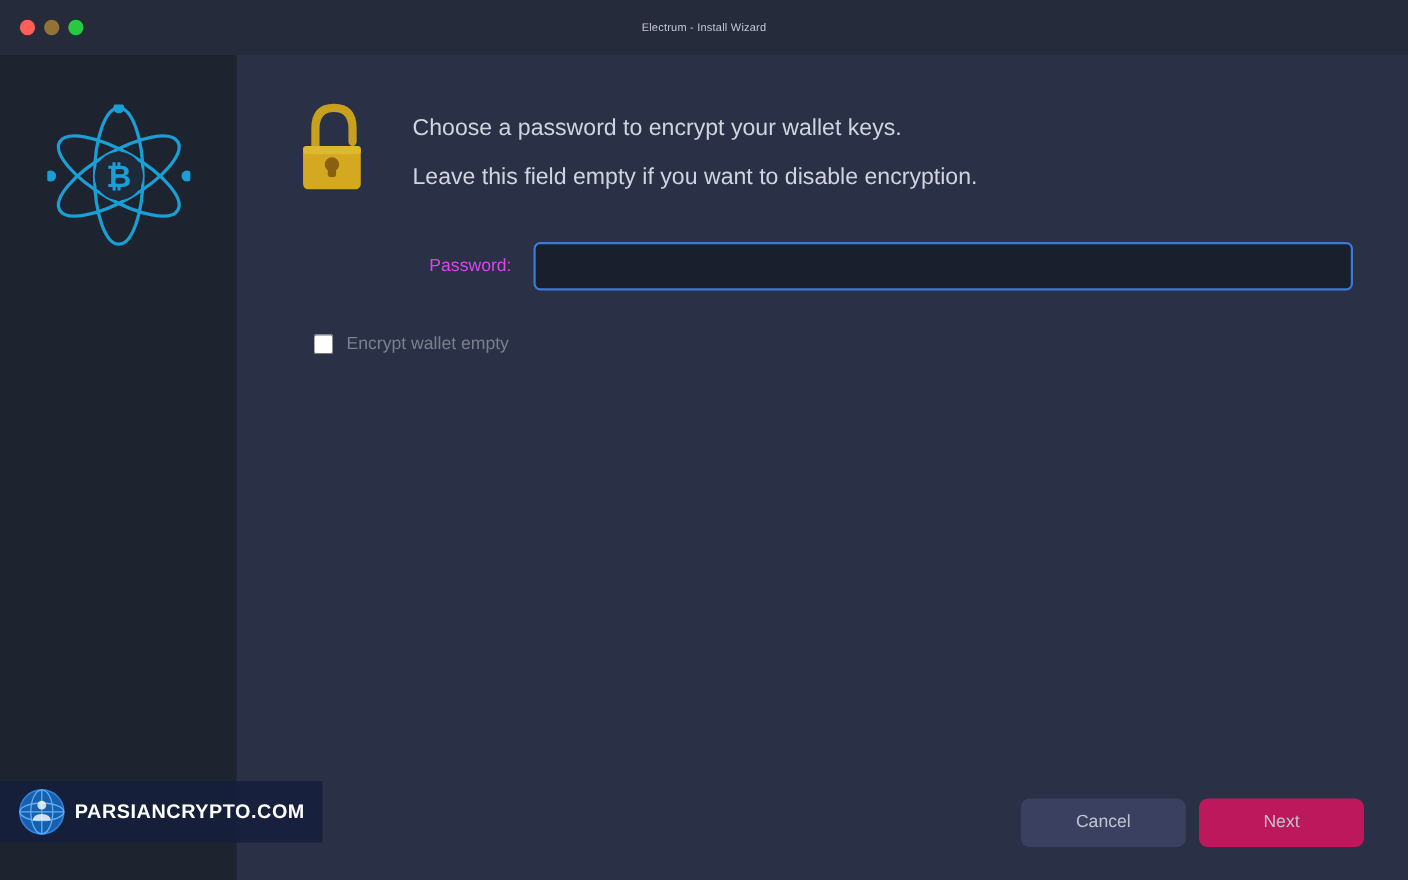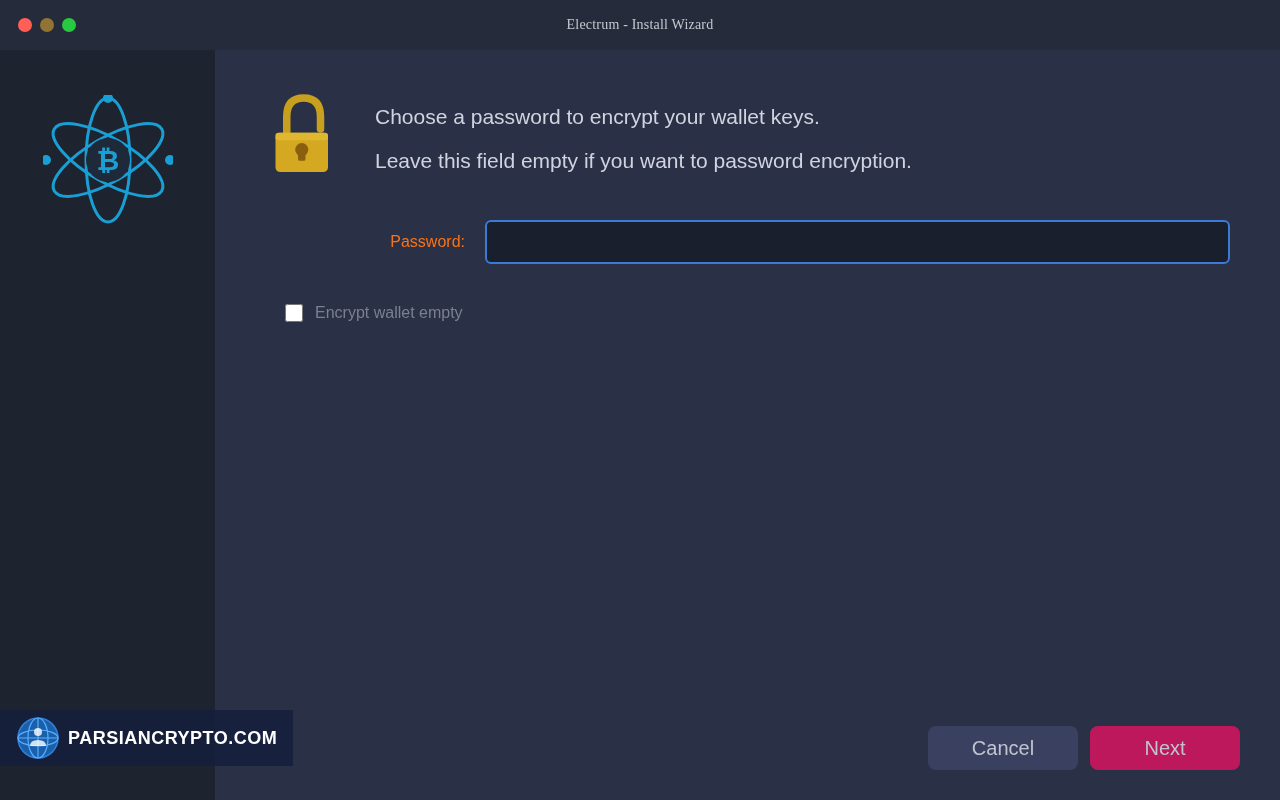--- a/index.html
+++ b/index.html
@@ -39,24 +39,23 @@
       border-radius: 50%;
       cursor: pointer;
     }
 
     .traffic-close { background: #ff5f57; }
     .traffic-minimize { background: #febc2e; opacity: 0.5; }
     .traffic-maximize { background: #28c840; }
 
     .title-bar-title {
       color: #c5c8d0;
-      font-size: 14px;
+      font-size: 10px;
       font-weight: 500;
       letter-spacing: 0.2px;
-      font-family: Liberation Serif, serif;
     }
 
     
     .main-content {
       flex: 1;
       display: flex;
       position: relative;
     }
 
     
@@ -122,21 +121,21 @@
       margin-bottom: 30px;
     }
 
     .form-row {
       display: flex;
       align-items: center;
       gap: 20px;
     }
 
     .form-label {
-      color: #f97316;
+      color: #d946ef;
       font-size: 16px;
       width: 200px;
       text-align: right;
       flex-shrink: 0;
     }
 
     .form-input {
       flex: 1;
       height: 44px;
       background: #1a1f2e;
@@ -181,21 +180,21 @@
       bottom: 30px;
       right: 40px;
       display: flex;
       gap: 12px;
     }
 
     .btn {
       height: 44px;
       min-width: 150px;
       border-radius: 8px;
-      font-size: 20px;
+      font-size: 16px;
       font-weight: 500;
       border: none;
       cursor: pointer;
       padding: 0 30px;
     }
 
     .btn-cancel {
       background: #3a4060;
       color: #c0c4d0;
     }
@@ -291,21 +290,21 @@
           <rect x="8" y="42" width="56" height="42" rx="5" ry="5" fill="#d4a820"></rect>
 
           <rect x="8" y="42" width="56" height="8" rx="3" ry="3" fill="#e0b830"></rect>
 
           <circle cx="36" cy="60" r="7" fill="#8a6010"></circle>
           <rect x="32" y="60" width="8" height="12" rx="2" fill="#8a6010"></rect>
         </svg>
       </div>
       <div class="description-block">
         <p class="description-text">Choose a password to encrypt your wallet keys.</p>
-        <p class="description-text">Leave this field empty if you want to password encryption.</p>
+        <p class="description-text">Leave this field empty if you want to disable encryption.</p>
       </div>
     </div>
 
     <div class="form-section">
 
       <div class="form-row">
         <label class="form-label">Password:</label>
         <input type="password" class="form-input" style="border-color: rgb(58, 123, 213);">
       </div>
 

